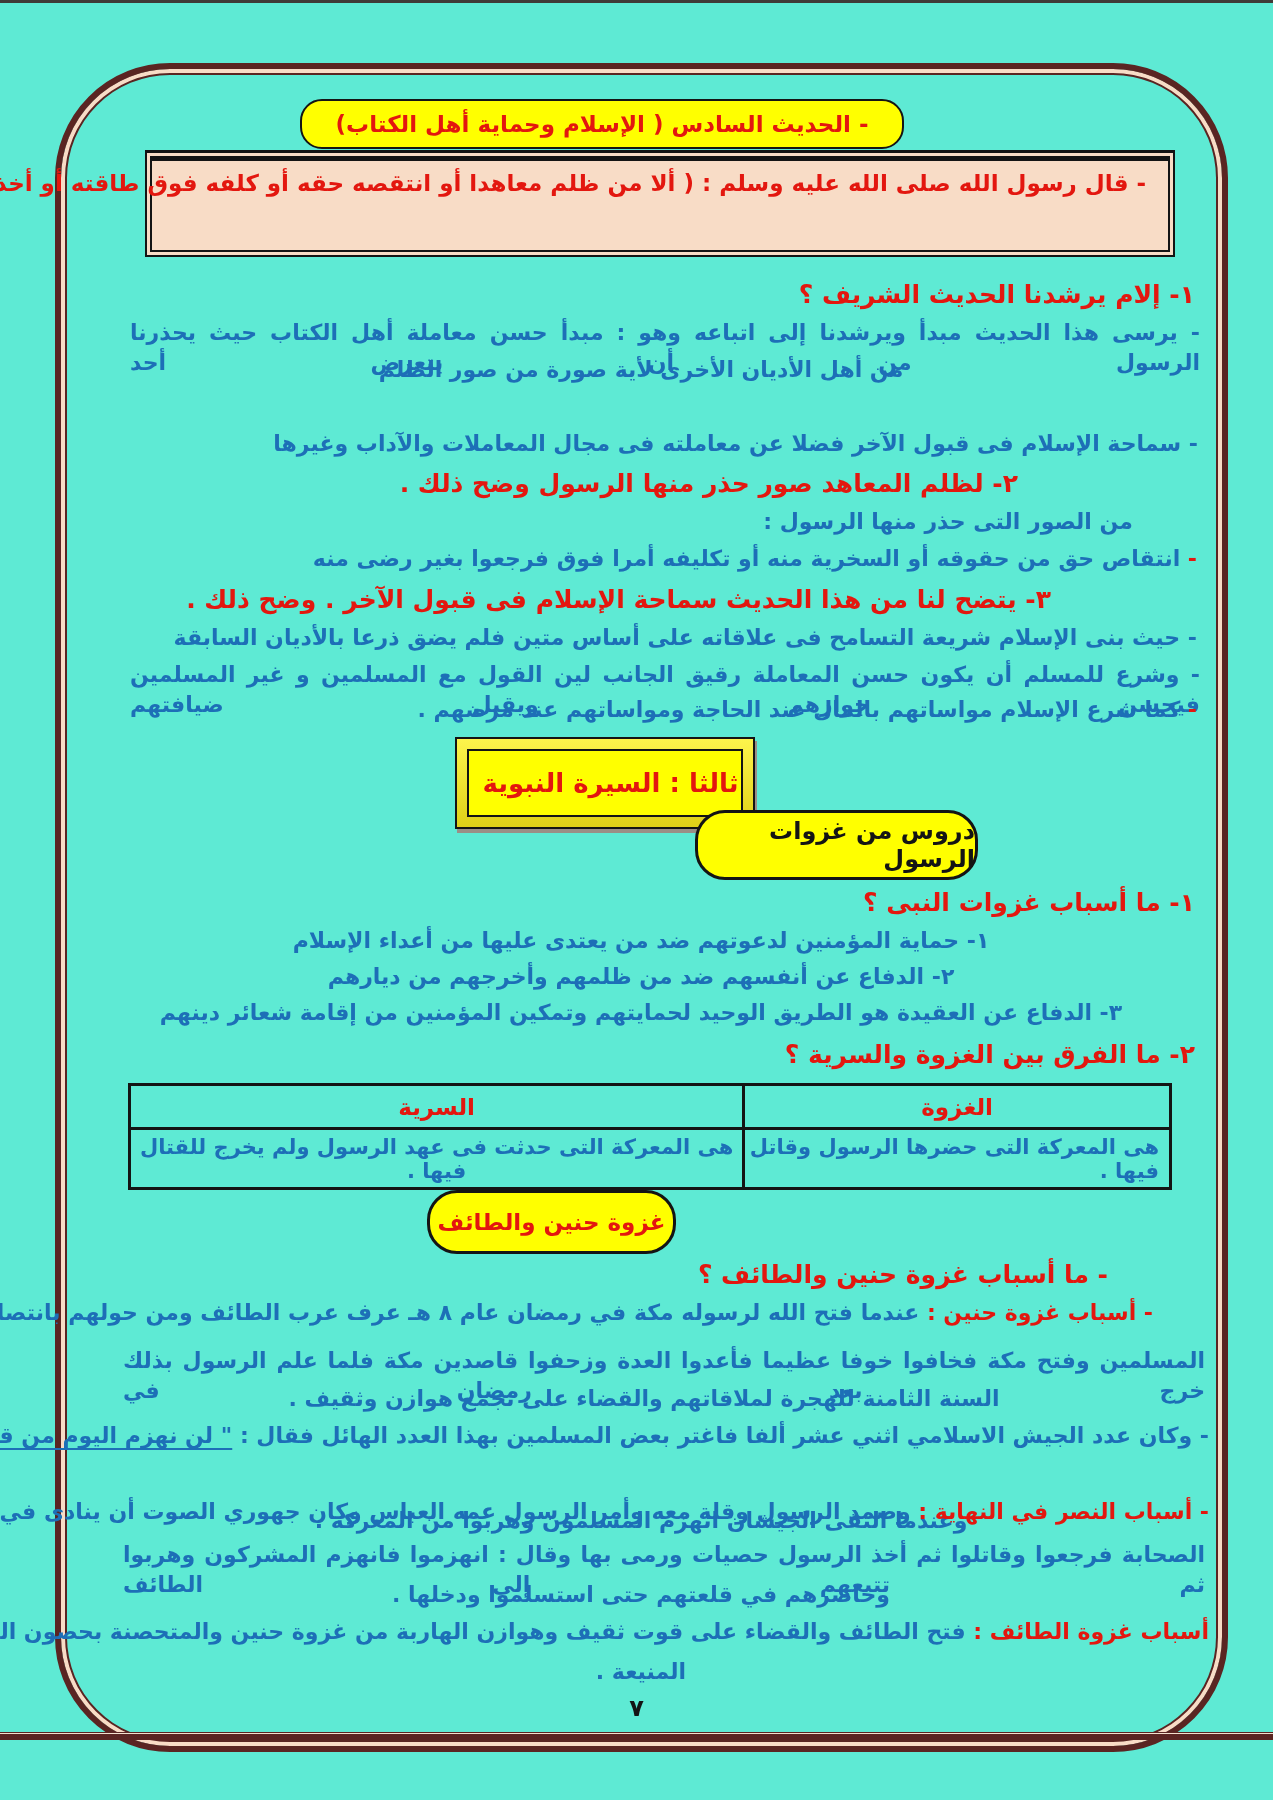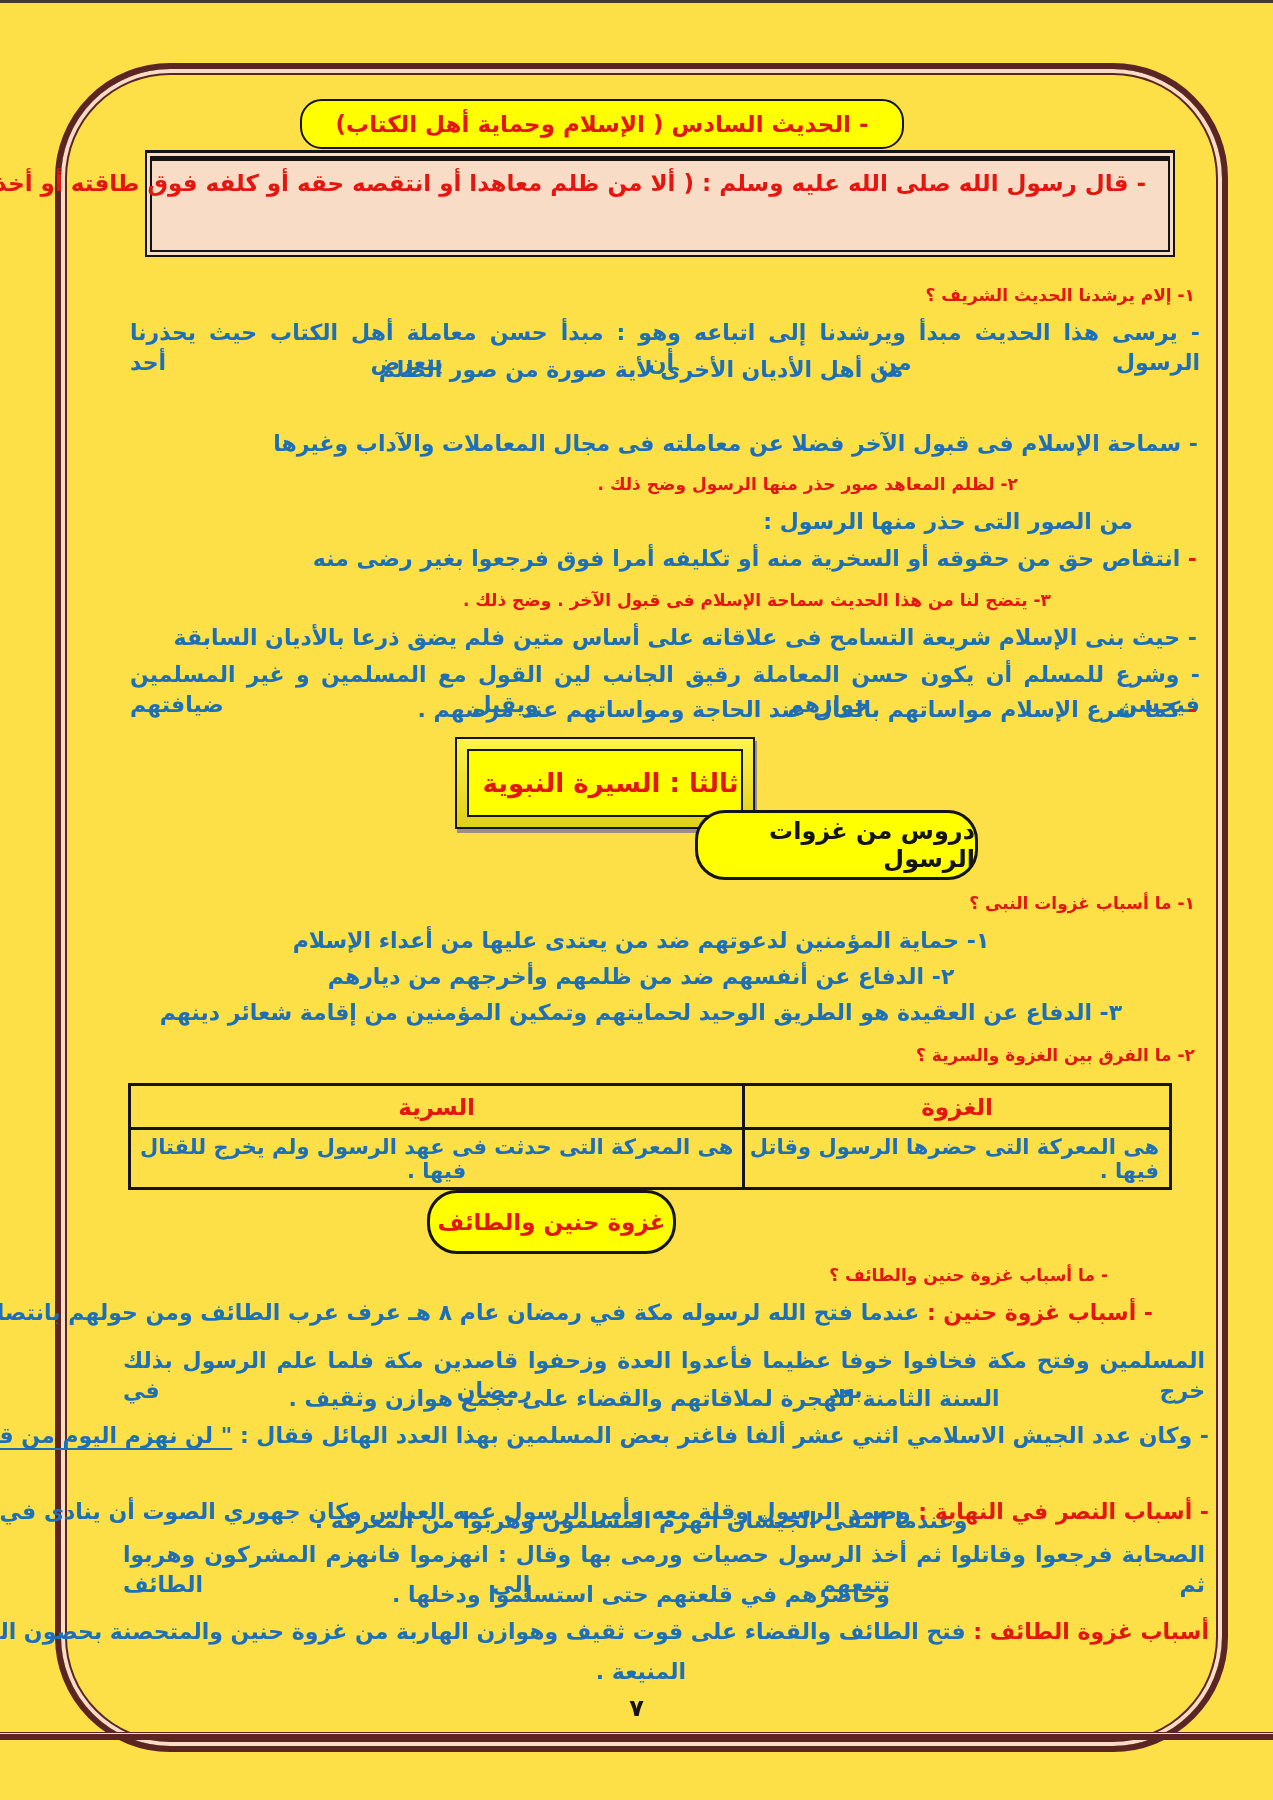--- a/index.html
+++ b/index.html
@@ -1,38 +1,38 @@
 <!DOCTYPE html>
 <html lang="ar"><head>
 <meta charset="utf-8">
 <style>
   html,body{margin:0;padding:0;}
   .page{
     position:relative; width:1273px; height:1800px;
-    background:#fde047; overflow:hidden; direction:rtl;
+    background:#5eead4; overflow:hidden; direction:rtl;
     font-family:"DejaVu Sans", sans-serif; font-weight:bold;
   }
   .abs{position:absolute;}
   
   .top-rule{left:0; top:0; width:1273px; height:3px; background:#3f3b38;}
   .bottom-rule{left:0; top:1732px; width:1273px; height:8px;
     background:linear-gradient(#5a2522 0 1px,#f3e0ce 1px 2px,#5a2522 2px 8px);}
   .frame{
     left:55px; top:63px; width:1161px; height:1677px;
     border:6px solid #5a2522; border-radius:115px;
     box-shadow: inset 0 0 0 4px #f8dcc6, inset 0 0 0 6px #5a2522;
   }
   
   .line{font-size:22px; line-height:30px; white-space:nowrap; color:#1d6fb7;}
   .red{color:#e3170f;}
   .blue{color:#1d6fb7;}
   .t-right{text-align:right;}
   .t-center{text-align:center;}
   .t-just{text-align:justify; text-align-last:justify; white-space:normal;margin-left:48px;}
-  .heading{font-size:17px;}
+  .heading{font-size:25px;}
   .u{text-decoration:underline; text-decoration-thickness:2px; text-underline-offset:5px;}
   
   .pill{
     background:#ffff00; border:3px solid #141414; border-radius:30px;
     display:flex; align-items:center; justify-content:center;
   }
   .title-pill{
     left:300px; top:99px; width:600px; height:46px; border-radius:22px;
     border-width:2px; font-size:23px; color:#e3170f;
   }

